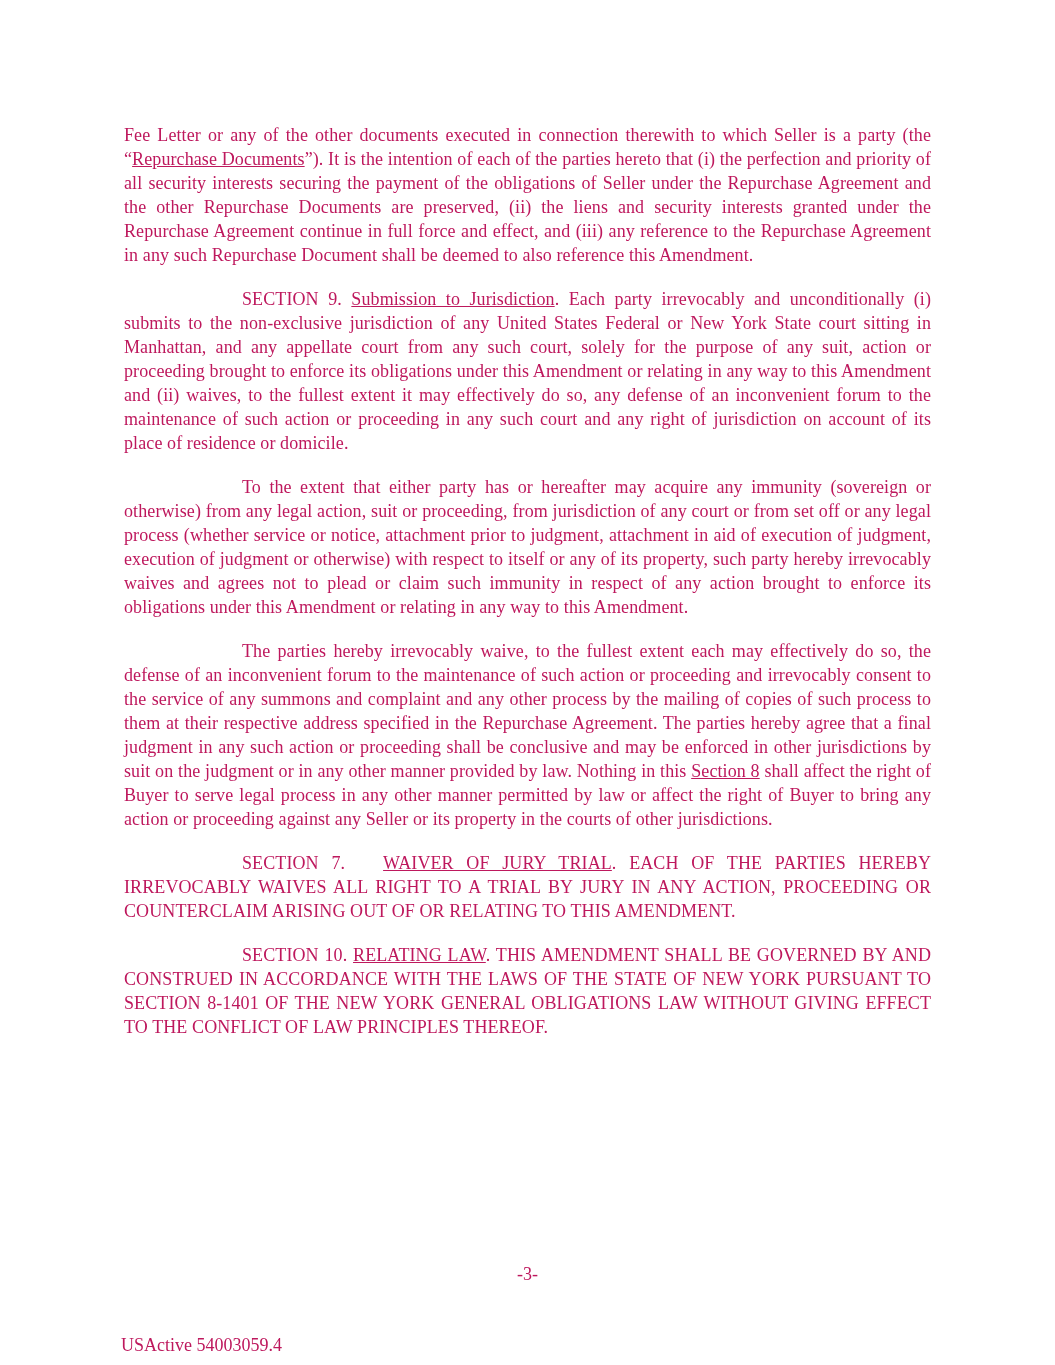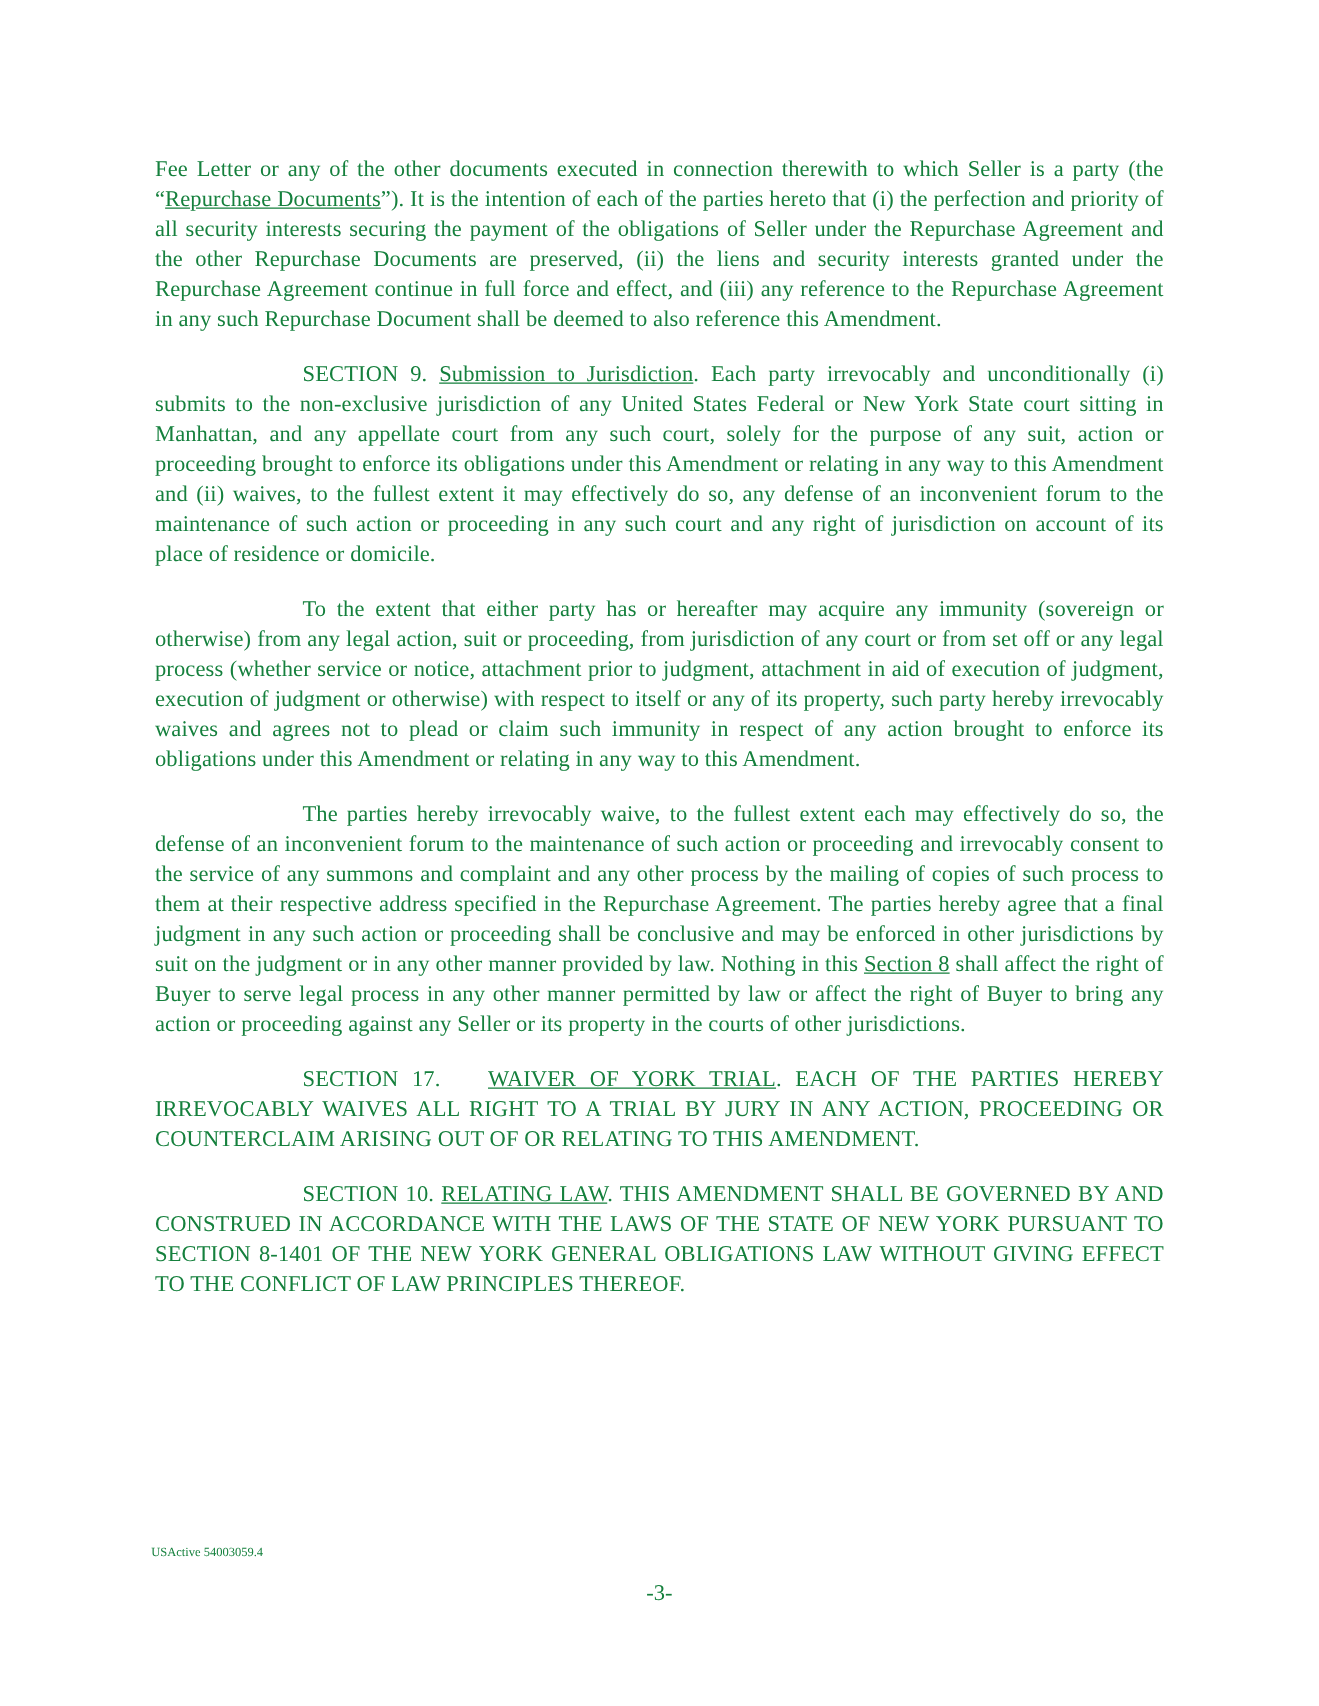--- a/index.html
+++ b/index.html
@@ -6,21 +6,21 @@
     margin: 0;
     padding: 0;
     background: #ffffff;
   }
   .page {
     position: relative;
     width: 993px;
     height: 1365px;
     background: #ffffff;
     font-family: "Liberation Serif", "DejaVu Serif", serif;
-    color: #15803d;
+    color: #be185d;
     overflow: hidden;
   }
   .doc-body {
     position: absolute;
     left: 124px;
     top: 123px;
     width: 807px;
   }
   .para {
     margin: 0 0 20px 0;
@@ -40,32 +40,32 @@
     left: 124px;
     top: 1262px;
     width: 807px;
     text-align: center;
     font-size: 18px;
     line-height: 24px;
   }
   .doc-id {
     position: absolute;
     left: 121px;
-    top: 1234px;
-    font-size: 10px;
+    top: 1336px;
+    font-size: 18px;
     line-height: 18px;
   }
 </style>
 </head>
 <body>
 
 <div class="page">
   <div class="doc-body">
       <p class="para"><span class="">Fee Letter or any of the other documents executed in connection therewith to which Seller is a party (the “</span><span class="u">Repurchase Documents</span><span class="">”).  It is the intention of each of the parties hereto that (i) the perfection and priority of all security interests securing the payment of the obligations of Seller under the Repurchase Agreement and the other Repurchase Documents are preserved, (ii) the liens and security interests granted under the Repurchase Agreement continue in full force and effect, and (iii) any reference to the Repurchase Agreement in any such Repurchase Document shall be deemed to also reference this Amendment.</span></p>
       <p class="para indent"><span class="b">SECTION 9.</span><span class=""> </span><span class="u">Submission to Jurisdiction</span><span class="">.  Each party irrevocably and unconditionally (i) submits to the non-exclusive jurisdiction of any United States Federal or New York State court sitting in Manhattan, and any appellate court from any such court, solely for the purpose of any suit, action or proceeding brought to enforce its obligations under this Amendment or relating in any way to this Amendment and (ii) waives, to the fullest extent it may effectively do so, any defense of an inconvenient forum to the maintenance of such action or proceeding in any such court and any right of jurisdiction on account of its place of residence or domicile.</span></p>
       <p class="para indent"><span class="">To the extent that either party has or hereafter may acquire any immunity (sovereign or otherwise) from any legal action, suit or proceeding, from jurisdiction of any court or from set off or any legal process (whether service or notice, attachment prior to judgment, attachment in aid of execution of judgment, execution of judgment or otherwise) with respect to itself or any of its property, such party hereby irrevocably waives and agrees not to plead or claim such immunity in respect of any action brought to enforce its obligations under this Amendment or relating in any way to this Amendment.</span></p>
       <p class="para indent"><span class="">The parties hereby irrevocably waive, to the fullest extent each may effectively do so, the defense of an inconvenient forum to the maintenance of such action or proceeding and irrevocably consent to the service of any summons and complaint and any other process by the mailing of copies of such process to them at their respective address specified in the Repurchase Agreement.  The parties hereby agree that a final judgment in any such action or proceeding shall be conclusive and may be enforced in other jurisdictions by suit on the judgment or in any other manner provided by law.  Nothing in this </span><span class="u">Section 8</span><span class=""> shall affect the right of Buyer to serve legal process in any other manner permitted by law or affect the right of Buyer to bring any action or proceeding against any Seller or its property in the courts of other jurisdictions.</span></p>
-      <p class="para indent"><span class="b">SECTION 17.</span><span class="tab"></span><span class="u">WAIVER OF YORK TRIAL</span><span class="">.  EACH OF THE PARTIES HEREBY IRREVOCABLY WAIVES ALL RIGHT TO A TRIAL BY JURY IN ANY ACTION, PROCEEDING OR COUNTERCLAIM ARISING OUT OF OR RELATING TO THIS AMENDMENT.</span></p>
+      <p class="para indent"><span class="b">SECTION 7.</span><span class="tab"></span><span class="u">WAIVER OF JURY TRIAL</span><span class="">.  EACH OF THE PARTIES HEREBY IRREVOCABLY WAIVES ALL RIGHT TO A TRIAL BY JURY IN ANY ACTION, PROCEEDING OR COUNTERCLAIM ARISING OUT OF OR RELATING TO THIS AMENDMENT.</span></p>
       <p class="para indent"><span class="b">SECTION 10.</span><span class=""> </span><span class="u">RELATING LAW</span><span class="">.  THIS AMENDMENT SHALL BE GOVERNED BY AND CONSTRUED IN ACCORDANCE WITH THE LAWS OF THE STATE OF NEW YORK PURSUANT TO SECTION 8-1401 OF THE NEW YORK GENERAL OBLIGATIONS LAW WITHOUT GIVING EFFECT TO THE CONFLICT OF LAW PRINCIPLES THEREOF.</span></p>
     </div>
   <div class="page-number">-3-</div>
   <div class="doc-id">USActive 54003059.4</div>
 </div>
 
 </body></html>

